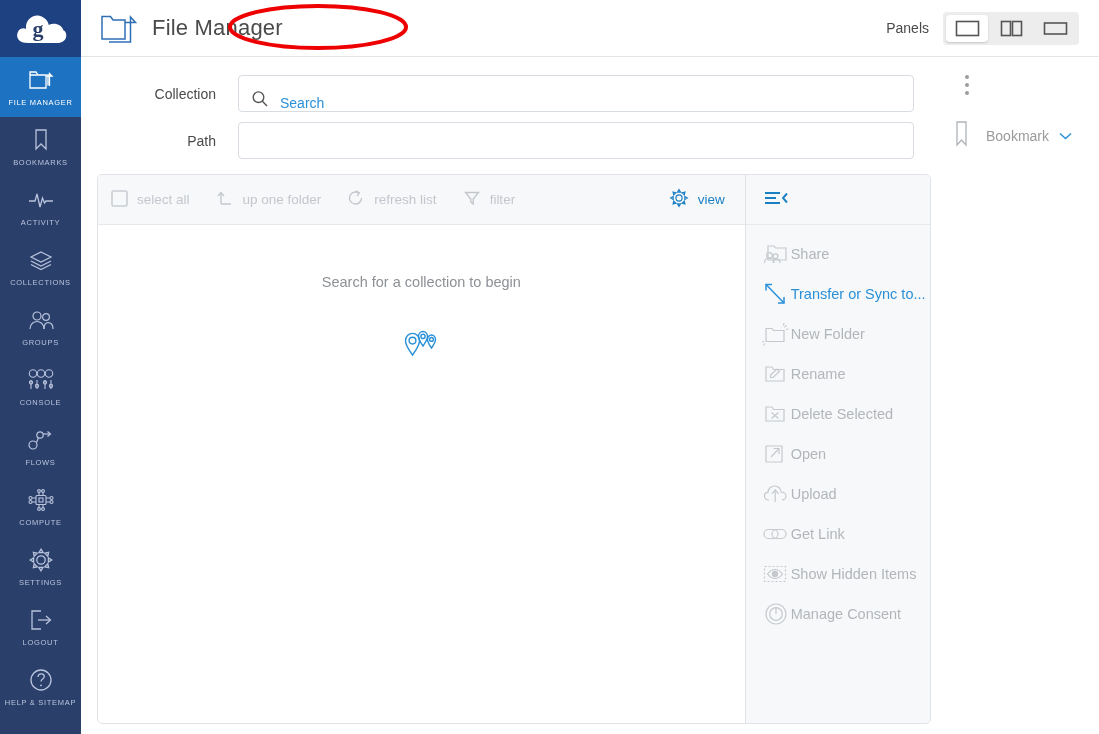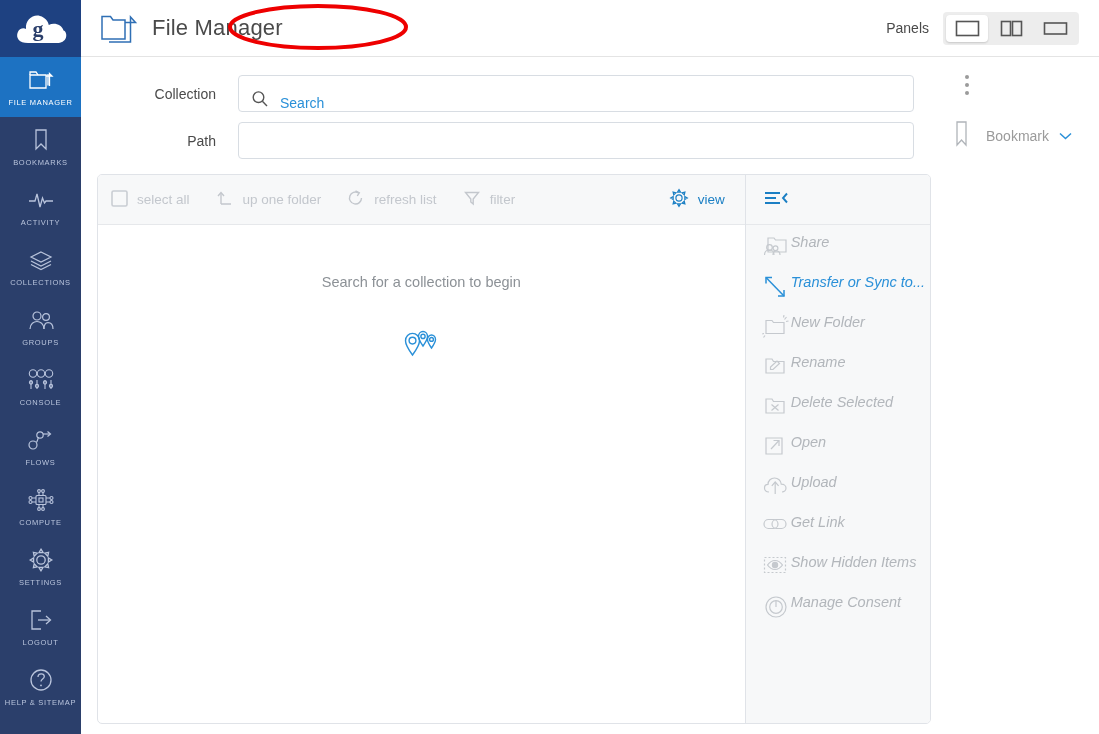--- a/index.html
+++ b/index.html
@@ -131,22 +131,22 @@
   .card-side {
     width: 218px; background: #f7f8f9;
     display: flex; flex-direction: column;
   }
   .side-head {
     height: 50px; border-bottom: 1px solid #e6e8eb;
     display: flex; align-items: center; padding-left: 17px;
   }
   .side-list { padding-top: 9px; }
   .act {
-    height: 40px; display: flex; align-items: flex-start;
-    padding-left: 15px; cursor: pointer;  font-style: italic;
+    height: 40px; display: flex; align-items: center;
+    padding-left: 15px; cursor: pointer; 
   }
   .act .act-lbl { font-size: 14.5px; color: #b2b6bb; white-space: nowrap;}
   .act.on .act-lbl { color: #2a90d8; }
   .act-ico { width: 30px; display:flex; align-items:center; justify-content:center; }
 
   
   .annot {
     position: absolute; left: 227px; top: 3px;
     width: 183px; height: 48px; pointer-events: none; z-index: 40;
   }

